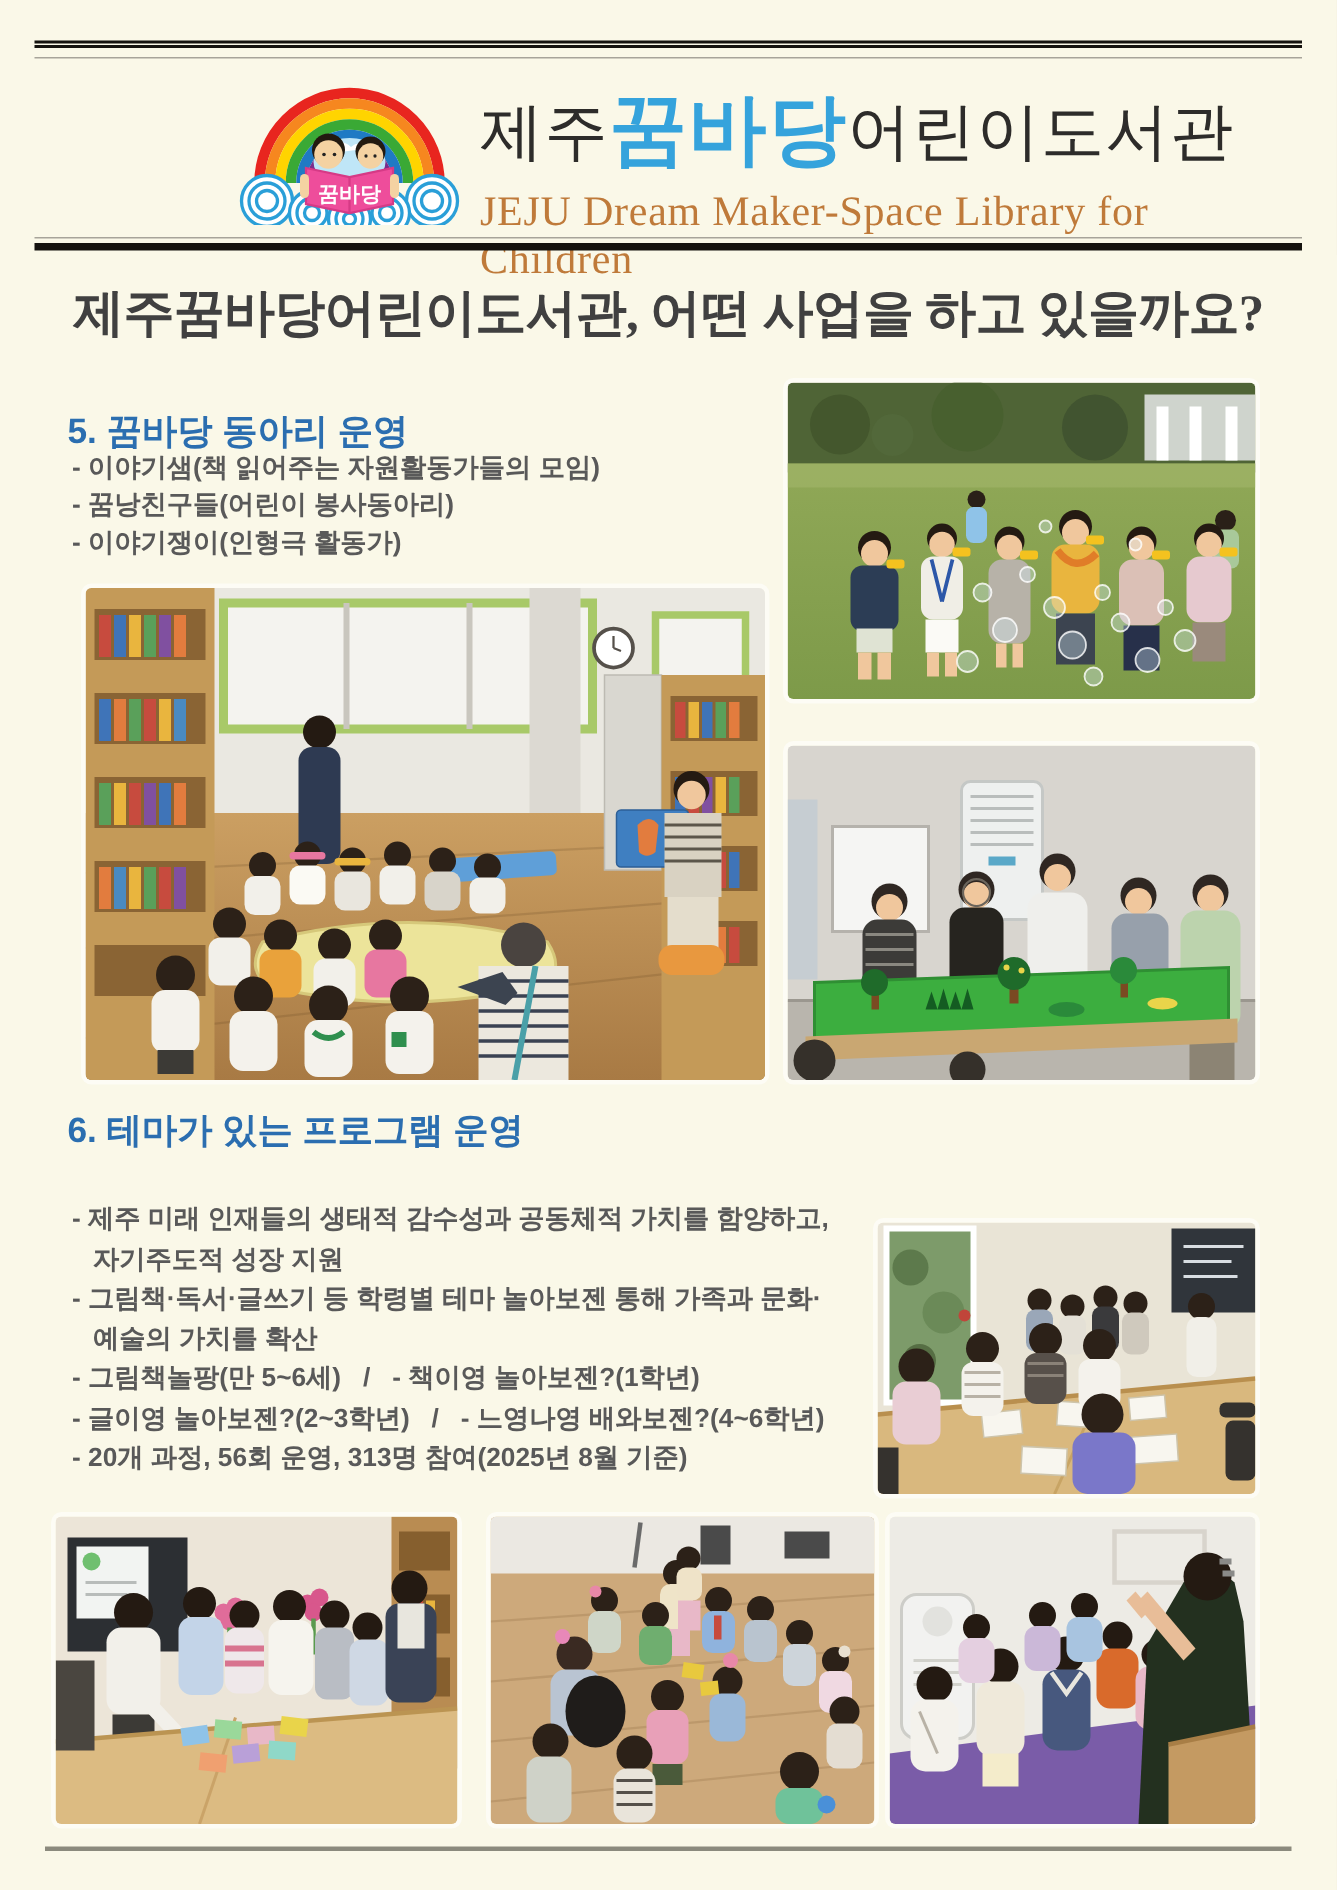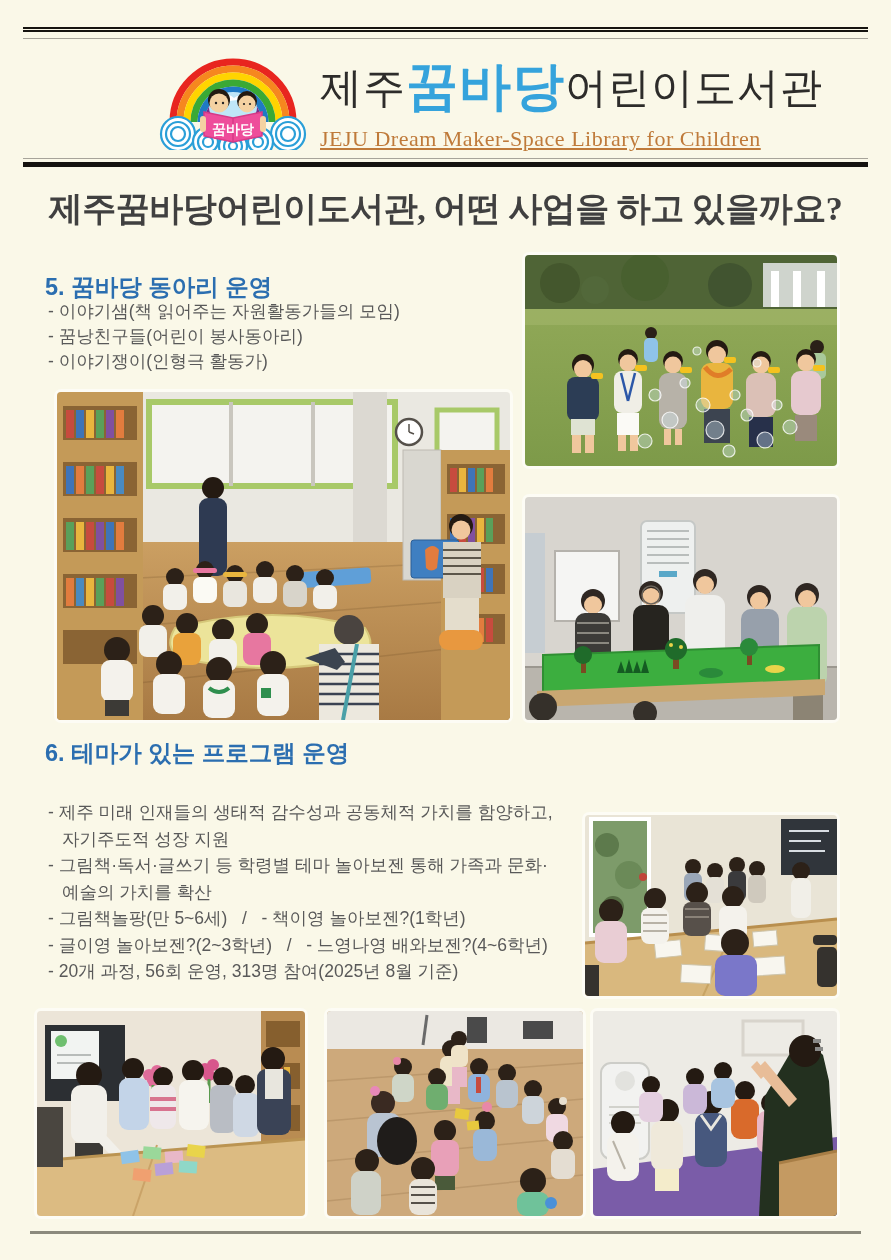--- a/index.html
+++ b/index.html
@@ -9,27 +9,27 @@
   
   .rule-top{position:absolute;left:23px;right:23px;top:27px;height:6px;border-top:5px double #15130f;border-bottom:1px solid #a7a49a;}
   .rule-head-bottom{position:absolute;left:23px;right:23px;top:158px;height:3px;border-top:1px solid #a7a49a;border-bottom:5px solid #15130f;}
   .rule-footer{position:absolute;left:30px;right:30px;top:1231px;border-top:3px solid #8b8a7d;}
 
   
   .logo{position:absolute;left:152px;top:42px;width:162px;height:108px;}
   .head-text{position:absolute;left:320px;top:52px;width:540px;}
   .lib-name{font-family:"Liberation Serif",serif;color:#2d2c2a;font-size:42px;letter-spacing:1px;white-space:nowrap;}
   .lib-name .hl{font-size:52px;font-weight:bold;vertical-align:-2px;}
-  .lib-sub{font-family:"Liberation Serif",serif;font-size:22px;margin-top:4px;letter-spacing:.5px;text-decoration:underline;}
+  .lib-sub{font-family:"Liberation Serif",serif;font-size:28px;margin-top:4px;letter-spacing:.5px;}
 
   .page-title{position:absolute;left:0;right:0;top:186px;text-align:center;
     font-family:"Liberation Serif",serif;font-weight:bold;color:#404040;font-size:34px;letter-spacing:-0.5px;}
 
   .sec-heading{position:absolute;left:45px;font-size:23.5px;font-weight:bold;color:#2b6eb0;}
-  .bullets{position:absolute;left:48px;margin:0;padding:0;list-style:none;color:#595959;font-size:17.5px;}
+  .bullets{position:absolute;left:48px;margin:0;padding:0;list-style:none;color:#595959;font-size:17.5px;font-weight:bold;}
   .bullets li{white-space:pre-wrap;padding-left:14px;text-indent:-14px;}
   .sec5-bullets{top:299px;width:470px;}
   .sec5-bullets li{line-height:25px;}
   .sec6-bullets{top:799px;width:540px;}
   .sec6-bullets li{line-height:26.5px;}
   .sec5-heading{top:257px;margin-top:14px;}
   .sec6-heading{top:737px;}
 
   .photo{position:absolute;border-radius:4px;overflow:hidden;box-shadow:0 0 0 3px rgba(255,255,255,.55);}
   .photo svg{display:block;}

